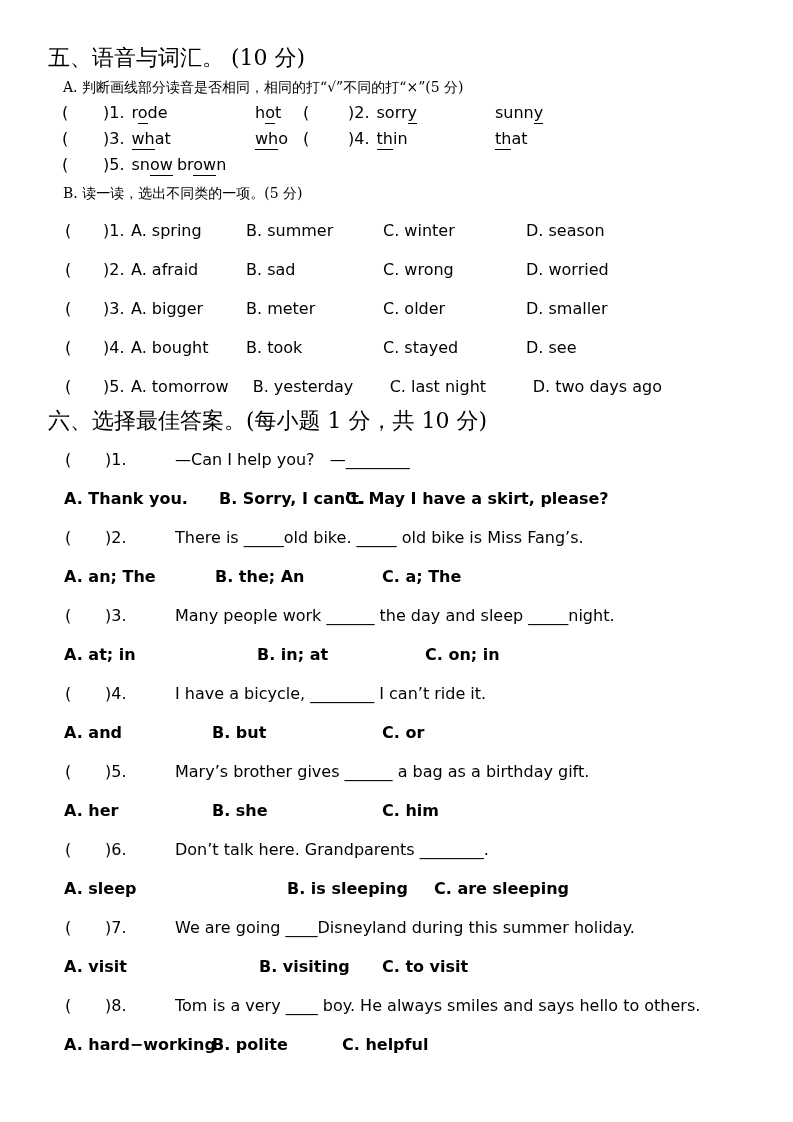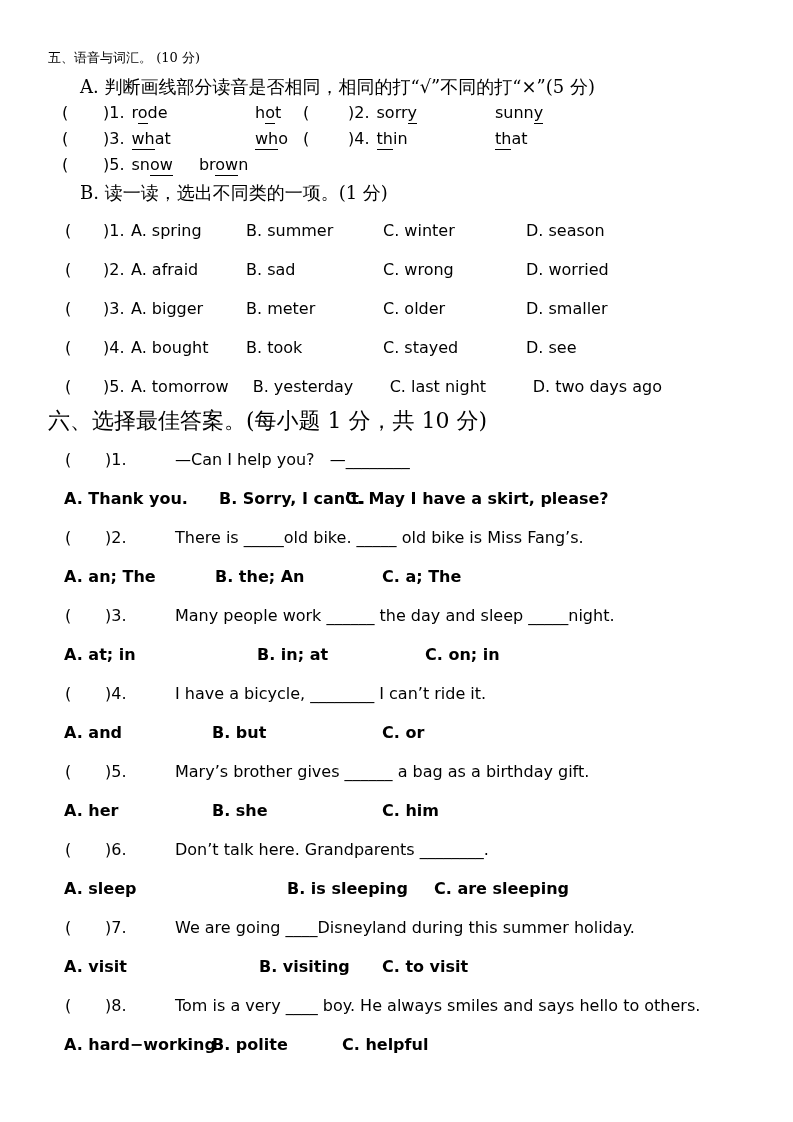--- a/index.html
+++ b/index.html
@@ -6,36 +6,36 @@
   .page{
     position:relative;
     width:793px;height:1122px;
     background:#ffffff;color:#000;
     box-sizing:border-box;
     padding-top:46px;
     overflow:hidden;
     font-family:"DejaVu Sans","Liberation Sans",sans-serif;
   }
   .cn{font-family:"DejaVu Serif","Liberation Serif",serif;}
-  .sec-title{margin-left:48px;font-size:13px;line-height:24px;}
-  .sub-head{margin-left:80px;font-size:18px;line-height:24px;}
+  .sec-title{margin-left:48px;font-size:22px;line-height:24px;}
+  .sub-head{margin-left:63px;font-size:14px;line-height:24px;}
   .head-a{margin-top:5px;}
   .head-b{margin-top:0;}
 
   
   .ph-wrap{margin-top:4px;}
   .ph-row{display:flex;align-items:baseline;padding-left:62px;height:26px;font-size:16px;}
   .ph-paren{width:41px;flex-shrink:0;}
   .ph-c1{width:152px;flex-shrink:0;}
   .ph-c2{width:48px;flex-shrink:0;}
   .ph-paren2{width:45px;flex-shrink:0;}
   .ph-c4{width:147px;flex-shrink:0;}
   .ph-num{margin-right:7px;}
   .u{border-bottom:1.6px solid #000;padding-bottom:1px;}
-  .ph-gap{margin-left:26px;}
+  .ph-gap{margin-left:4px;}
 
   
   .b-wrap{margin-top:6px;}
   .b-row{display:flex;align-items:center;padding-left:65px;height:39px;font-size:16px;}
   .b-paren{width:38px;flex-shrink:0;}
   .b-num{width:28px;flex-shrink:0;}
   .b-a{min-width:115px;flex-shrink:0;padding-right:24px;box-sizing:border-box;}
   .b-b{min-width:137px;flex-shrink:0;padding-right:6px;box-sizing:border-box;}
   .b-c{min-width:143px;flex-shrink:0;box-sizing:border-box;}
 
@@ -85,21 +85,21 @@
       <span><span></span><span class="u">th</span><span>at</span></span>
     </div>
 
     <div class="ph-row">
       <span class="ph-paren">(</span>
       <span><span class="ph-num">)5.</span><span><span>sn</span><span class="u">ow</span><span></span></span></span>
       <span class="ph-gap"><span>br</span><span class="u">ow</span><span>n</span></span>
     </div>
   </div>
 
-  <div class="sub-head head-b cn">B. 读一读，选出不同类的一项。(1 分)</div>
+  <div class="sub-head head-b cn">B. 读一读，选出不同类的一项。(5 分)</div>
 
   <div class="b-wrap">
     <div class="b-row">
       <span class="b-paren">(</span>
       <span class="b-num">)1.</span>
       <span class="b-a">A. spring</span>
       <span class="b-b">B. summer</span>
       <span class="b-c">C. winter</span>
       <span class="b-d">D. season</span>
     </div>

